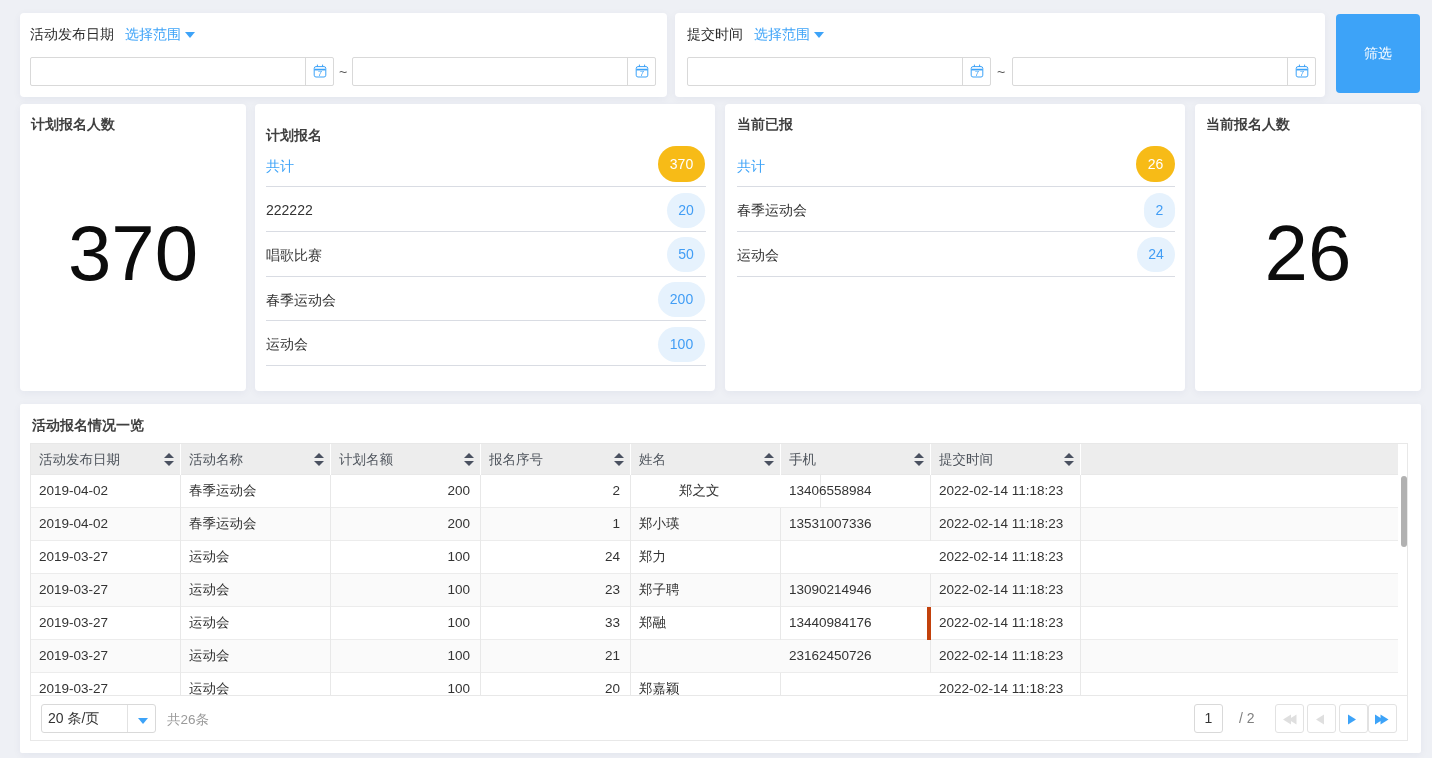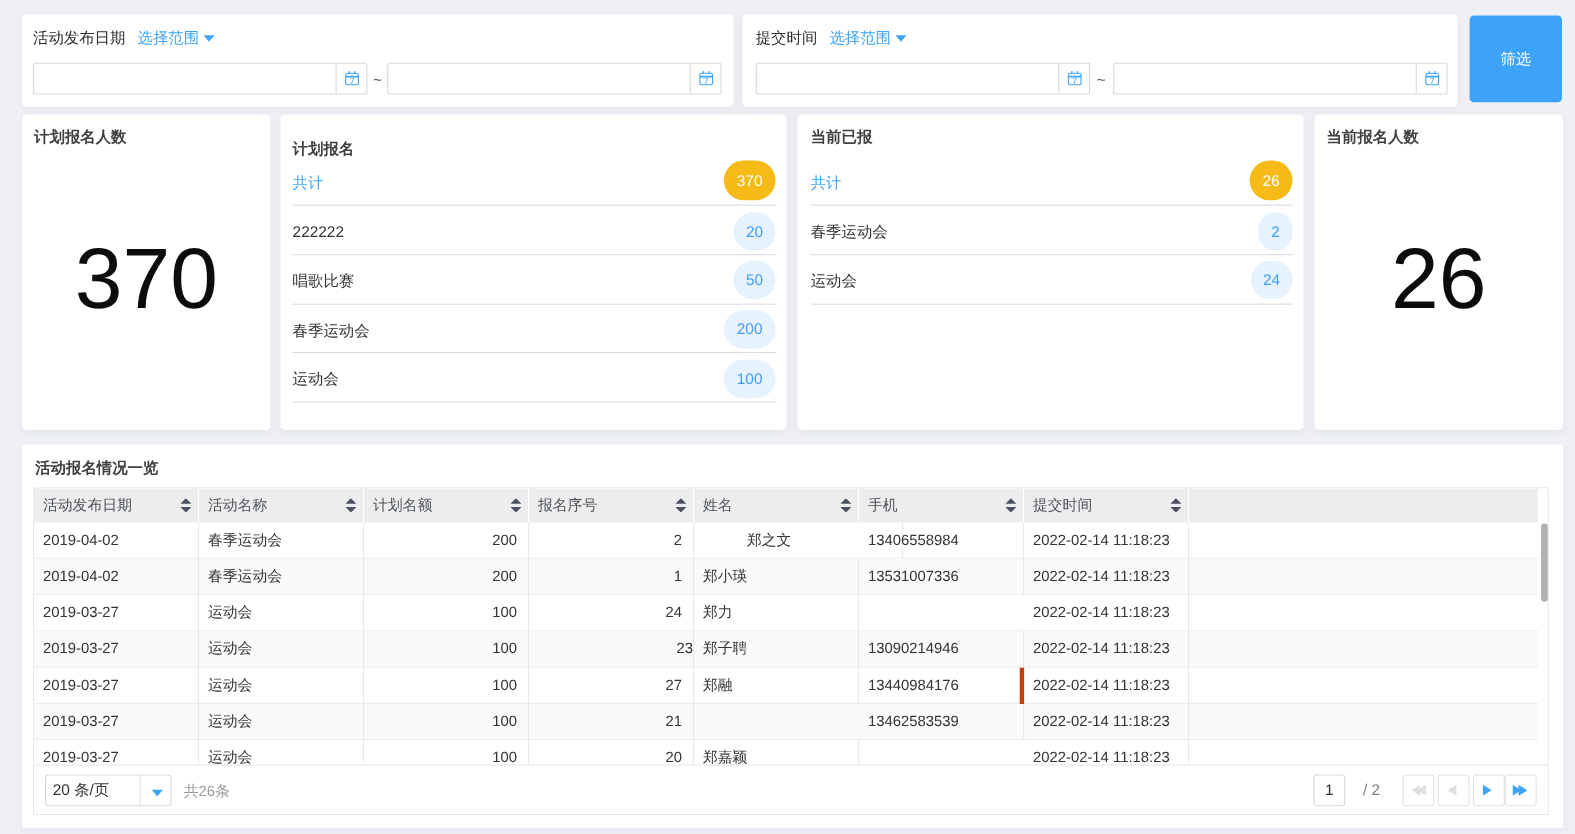--- a/index.html
+++ b/index.html
@@ -195,42 +195,42 @@
       <div style="position:absolute;left:300px;top:0;width:150px;height:33px;border-right:1px solid #e8e8e8;text-align:right;padding-right:10px;font-size:13.5px;color:#333;line-height:32px;">100</div>
       <div style="position:absolute;left:450px;top:0;width:150px;height:33px;border-right:1px solid #e8e8e8;text-align:right;padding-right:10px;font-size:13.5px;color:#333;line-height:32px;">24</div>
       <div style="position:absolute;left:600px;top:0;width:150px;height:33px;border-right:1px solid #e8e8e8;padding-left:8px;font-size:13.5px;color:#333;line-height:32px;">郑力</div>
       <div style="position:absolute;left:900px;top:0;width:150px;height:33px;border-right:1px solid #e8e8e8;padding-left:8px;font-size:13.5px;color:#333;line-height:32px;">2022-02-14 11:18:23</div>
       <div style="position:absolute;left:1050px;top:0;width:317px;height:33px;padding-left:8px;font-size:13.5px;color:#333;line-height:32px;"></div>
     </div>
     <div style="position:relative;height:33px;width:1367px;background:#fafafa;border-bottom:1px solid #ececec;">
       <div style="position:absolute;left:0px;top:0;width:150px;height:33px;border-right:1px solid #e8e8e8;padding-left:8px;font-size:13.5px;color:#333;line-height:32px;">2019-03-27</div>
       <div style="position:absolute;left:150px;top:0;width:150px;height:33px;border-right:1px solid #e8e8e8;padding-left:8px;font-size:13.5px;color:#333;line-height:32px;">运动会</div>
       <div style="position:absolute;left:300px;top:0;width:150px;height:33px;border-right:1px solid #e8e8e8;text-align:right;padding-right:10px;font-size:13.5px;color:#333;line-height:32px;">100</div>
-      <div style="position:absolute;left:450px;top:0;width:150px;height:33px;border-right:1px solid #e8e8e8;text-align:right;font-size:13.5px;color:#333;line-height:32px;">23</div>
+      <div style="position:absolute;left:450px;top:0;width:150px;height:33px;border-right:1px solid #e8e8e8;text-align:right;padding-right:10px;font-size:13.5px;color:#333;line-height:32px;">23</div>
       <div style="position:absolute;left:600px;top:0;width:150px;height:33px;border-right:1px solid #e8e8e8;padding-left:8px;font-size:13.5px;color:#333;line-height:32px;">郑子聘</div>
       <div style="position:absolute;left:750px;top:0;width:150px;height:33px;border-right:1px solid #e8e8e8;padding-left:8px;font-size:13.5px;color:#333;line-height:32px;">13090214946</div>
       <div style="position:absolute;left:900px;top:0;width:150px;height:33px;border-right:1px solid #e8e8e8;padding-left:8px;font-size:13.5px;color:#333;line-height:32px;">2022-02-14 11:18:23</div>
       <div style="position:absolute;left:1050px;top:0;width:317px;height:33px;padding-left:8px;font-size:13.5px;color:#333;line-height:32px;"></div>
     </div>
     <div style="position:relative;height:33px;width:1367px;background:#fff;border-bottom:1px solid #ececec;">
       <div style="position:absolute;left:0px;top:0;width:150px;height:33px;border-right:1px solid #e8e8e8;padding-left:8px;font-size:13.5px;color:#333;line-height:32px;">2019-03-27</div>
       <div style="position:absolute;left:150px;top:0;width:150px;height:33px;border-right:1px solid #e8e8e8;padding-left:8px;font-size:13.5px;color:#333;line-height:32px;">运动会</div>
       <div style="position:absolute;left:300px;top:0;width:150px;height:33px;border-right:1px solid #e8e8e8;text-align:right;padding-right:10px;font-size:13.5px;color:#333;line-height:32px;">100</div>
-      <div style="position:absolute;left:450px;top:0;width:150px;height:33px;border-right:1px solid #e8e8e8;text-align:right;padding-right:10px;font-size:13.5px;color:#333;line-height:32px;">27</div>
+      <div style="position:absolute;left:450px;top:0;width:150px;height:33px;border-right:1px solid #e8e8e8;text-align:right;padding-right:10px;font-size:13.5px;color:#333;line-height:32px;">33</div>
       <div style="position:absolute;left:600px;top:0;width:150px;height:33px;border-right:1px solid #e8e8e8;padding-left:8px;font-size:13.5px;color:#333;line-height:32px;">郑融</div>
       <div style="position:absolute;left:750px;top:0;width:150px;height:33px;border-right:4px solid #c2410c;padding-left:8px;font-size:13.5px;color:#333;line-height:32px;">13440984176</div>
       <div style="position:absolute;left:900px;top:0;width:150px;height:33px;border-right:1px solid #e8e8e8;padding-left:8px;font-size:13.5px;color:#333;line-height:32px;">2022-02-14 11:18:23</div>
       <div style="position:absolute;left:1050px;top:0;width:317px;height:33px;padding-left:8px;font-size:13.5px;color:#333;line-height:32px;"></div>
     </div>
     <div style="position:relative;height:33px;width:1367px;background:#fafafa;border-bottom:1px solid #ececec;">
       <div style="position:absolute;left:0px;top:0;width:150px;height:33px;border-right:1px solid #e8e8e8;padding-left:8px;font-size:13.5px;color:#333;line-height:32px;">2019-03-27</div>
       <div style="position:absolute;left:150px;top:0;width:150px;height:33px;border-right:1px solid #e8e8e8;padding-left:8px;font-size:13.5px;color:#333;line-height:32px;">运动会</div>
       <div style="position:absolute;left:300px;top:0;width:150px;height:33px;border-right:1px solid #e8e8e8;text-align:right;padding-right:10px;font-size:13.5px;color:#333;line-height:32px;">100</div>
       <div style="position:absolute;left:450px;top:0;width:150px;height:33px;border-right:1px solid #e8e8e8;text-align:right;padding-right:10px;font-size:13.5px;color:#333;line-height:32px;">21</div>
-      <div style="position:absolute;left:750px;top:0;width:150px;height:33px;border-right:1px solid #e8e8e8;padding-left:8px;font-size:13.5px;color:#333;line-height:32px;">13462583539</div>
+      <div style="position:absolute;left:750px;top:0;width:150px;height:33px;border-right:1px solid #e8e8e8;padding-left:8px;font-size:13.5px;color:#333;line-height:32px;">23162450726</div>
       <div style="position:absolute;left:900px;top:0;width:150px;height:33px;border-right:1px solid #e8e8e8;padding-left:8px;font-size:13.5px;color:#333;line-height:32px;">2022-02-14 11:18:23</div>
       <div style="position:absolute;left:1050px;top:0;width:317px;height:33px;padding-left:8px;font-size:13.5px;color:#333;line-height:32px;"></div>
     </div>
     <div style="position:relative;height:33px;width:1367px;background:#fff;border-bottom:1px solid #ececec;">
       <div style="position:absolute;left:0px;top:0;width:150px;height:33px;border-right:1px solid #e8e8e8;padding-left:8px;font-size:13.5px;color:#333;line-height:32px;">2019-03-27</div>
       <div style="position:absolute;left:150px;top:0;width:150px;height:33px;border-right:1px solid #e8e8e8;padding-left:8px;font-size:13.5px;color:#333;line-height:32px;">运动会</div>
       <div style="position:absolute;left:300px;top:0;width:150px;height:33px;border-right:1px solid #e8e8e8;text-align:right;padding-right:10px;font-size:13.5px;color:#333;line-height:32px;">100</div>
       <div style="position:absolute;left:450px;top:0;width:150px;height:33px;border-right:1px solid #e8e8e8;text-align:right;padding-right:10px;font-size:13.5px;color:#333;line-height:32px;">20</div>
       <div style="position:absolute;left:600px;top:0;width:150px;height:33px;border-right:1px solid #e8e8e8;padding-left:8px;font-size:13.5px;color:#333;line-height:32px;">郑嘉颖</div>
       <div style="position:absolute;left:900px;top:0;width:150px;height:33px;border-right:1px solid #e8e8e8;padding-left:8px;font-size:13.5px;color:#333;line-height:32px;">2022-02-14 11:18:23</div>

